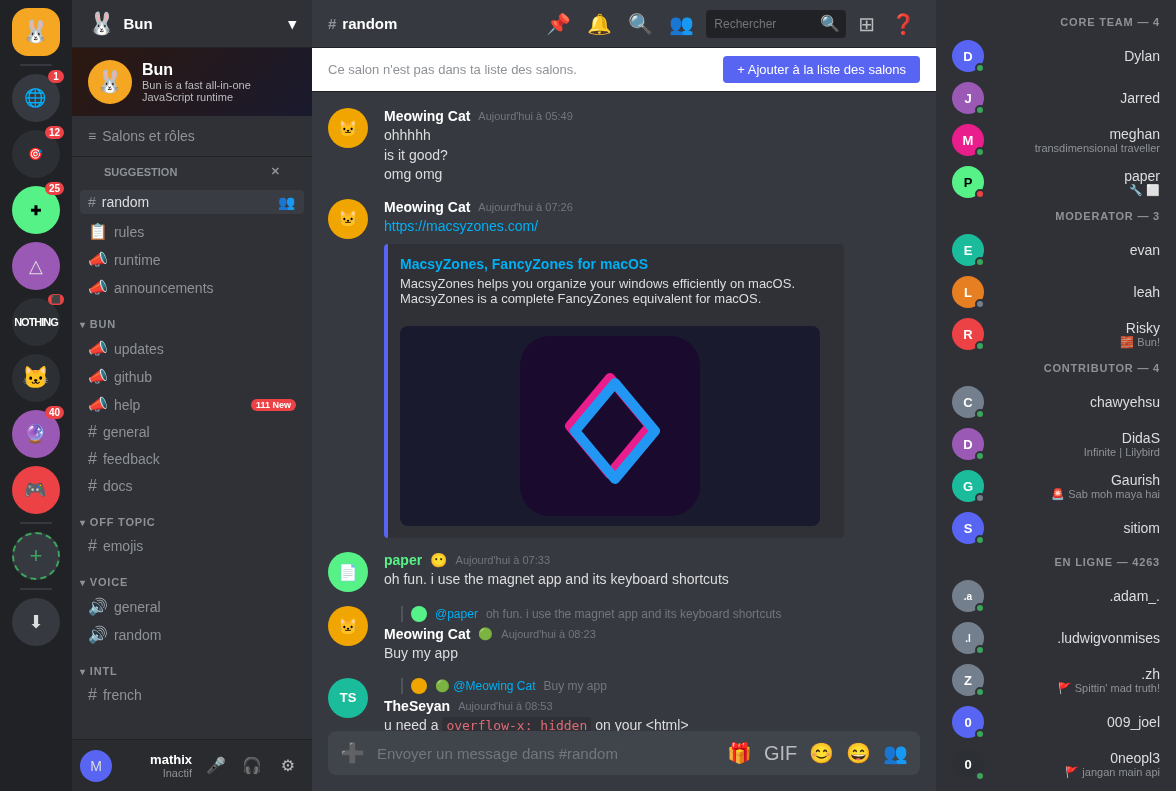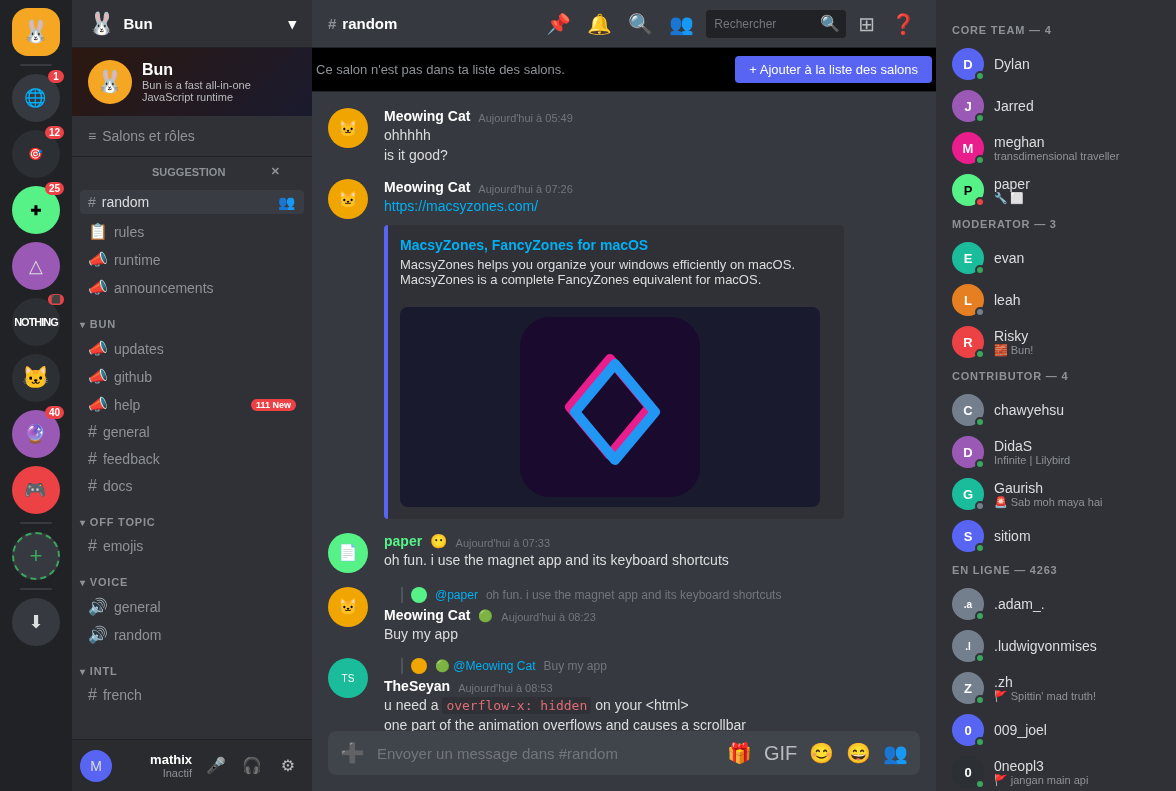--- a/index.html
+++ b/index.html
@@ -40,21 +40,21 @@
     .channel-item {
       padding: 4px 8px; margin: 1px 8px; border-radius: 4px; display: flex; align-items: center;
       gap: 6px; cursor: pointer; color: #8e9297; font-size: 14px; position: relative;
     }
     .channel-icon { font-size: 16px; flex-shrink: 0; color: #8e9297; }
     .channel-name { flex: 1; }
     .badge-new { background: #ed4245; color: white; font-size: 9px; font-weight: bold; border-radius: 10px; padding: 1px 5px; white-space: nowrap; }
 
     .suggestion-header {
       padding: 8px 32px; display: flex; align-items: center; justify-content: space-between;
-      font-size: 11px; font-weight: 700; color: #8e9297; text-transform: uppercase; margin-left: 48px;
+      font-size: 11px; font-weight: 700; color: #8e9297; text-transform: uppercase;
     }
     .suggestion-box {
       margin: 4px 8px; background: #393c43; border-radius: 4px; padding: 4px 8px;
       display: flex; align-items: center; gap: 6px; color: #dcddde; font-size: 14px;
     }
 
     
     .user-area {
       height: 52px; background: #292b2f; display: flex; align-items: center;
       padding: 0 8px; gap: 8px; flex-shrink: 0; border-top: 1px solid #202225;
@@ -79,37 +79,37 @@
 
     .search-box {
       background: #202225; border-radius: 4px; display: flex; align-items: center;
       padding: 0 8px; gap: 6px; height: 28px; width: 140px;
     }
     .search-input { background: none; border: none; outline: none; color: #dcddde; font-size: 12px; width: 100px; }
     .search-input::placeholder { color: #72767d; }
 
     
     .notice-bar {
-      background: #000000; padding: 8px 4px; font-size: 13px; color: #8e9297;
+      background: #ffffff; padding: 8px 16px; font-size: 13px; color: #8e9297;
       border-bottom: 1px solid #202225; display: flex; align-items: center; justify-content: space-between;
     }
     .add-btn {
       background: #5865f2; color: white; border: none; border-radius: 4px;
       padding: 6px 14px; font-size: 13px; cursor: pointer; white-space: nowrap; font-weight: 500; margin-left: 32px;
     }
 
     
     .messages-area { flex: 1; overflow-y: auto; padding: 16px 16px 8px; display: flex; flex-direction: column; gap: 2px; }
 
     .message-group { display: flex; gap: 16px; margin-bottom: 12px; }
     .avatar { width: 40px; height: 40px; border-radius: 50%; flex-shrink: 0; display: flex; align-items: center; justify-content: center; font-size: 16px; font-weight: bold; background: #5865f2; color: white; }
     .avatar.cat { background: #f0a500; }
     .avatar.paper { background: #57f287; color: #000; }
     .msg-content { flex: 1; }
-    .msg-header { display: flex; align-items: flex-end; gap: 8px; margin-bottom: 2px; }
+    .msg-header { display: flex; align-items: center; gap: 8px; margin-bottom: 2px; }
     .msg-author { font-size: 14px; font-weight: 600; color: #fff; }
     .msg-author.green { color: #57f287; }
     .msg-time { font-size: 11px; color: #72767d; }
     .msg-text { font-size: 14px; color: #dcddde; line-height: 1.4; }
     .msg-link { color: #00aff4; text-decoration: none; }
 
     .embed {
       margin-top: 8px; border-left: 4px solid #5865f2; background: #2f3136;
       border-radius: 4px; padding: 12px; max-width: 460px;
     }
@@ -142,21 +142,21 @@
       background: #40444b; border-radius: 8px; display: flex; align-items: center;
       padding: 0 8px; gap: 8px; min-height: 44px;
     }
     .input-btn { background: none; border: none; color: #b9bbbe; cursor: pointer; font-size: 20px; padding: 4px; border-radius: 4px; flex-shrink: 0; }
     .msg-input { flex: 1; background: none; border: none; outline: none; color: #dcddde; font-size: 15px; padding: 11px 0; }
     .msg-input::placeholder { color: #72767d; }
     .input-actions { display: flex; align-items: center; gap: 4px; }
 
     
     .members-sidebar {
-      width: 240px; background: #2f3136; flex-shrink: 0; overflow-y: auto; padding: 16px 8px;
+      width: 240px; background: #2f3136; flex-shrink: 0; overflow-y: auto; padding: 8px 8px; text-align: right;
     }
     .members-section-title {
       font-size: 11px; font-weight: 700; color: #8e9297; text-transform: uppercase;
       letter-spacing: 0.8px; padding: 0 8px; margin-bottom: 8px; margin-top: 8px;
     }
     .member-item {
       display: flex; align-items: center; gap: 10px; padding: 4px 8px; border-radius: 4px;
       cursor: pointer; margin-bottom: 2px;
     }
     .member-avatar {
@@ -425,20 +425,21 @@
 
     <div class="message-group">
       <div class="avatar cat">🐱</div>
       <div class="msg-content">
         <div class="msg-header">
           <span class="msg-author">Meowing Cat</span>
           <span class="msg-time">Aujourd'hui à 05:49</span>
         </div>
         <div class="msg-text">ohhhhh</div>
         <div class="msg-text">is it good?</div>
+        <div class="msg-text">omg omg</div>
       </div>
     </div>
 
     <div class="message-group">
       <div class="avatar cat">🐱</div>
       <div class="msg-content">
         <div class="msg-header">
           <span class="msg-author">Meowing Cat</span>
           <span class="msg-time">Aujourd'hui à 07:26</span>
         </div>
@@ -487,21 +488,21 @@
         <div class="msg-header">
           <span class="msg-author">Meowing Cat</span>
           <span style="font-size:12px;">🟢</span>
           <span class="msg-time">Aujourd'hui à 08:23</span>
         </div>
         <div class="msg-text">Buy my app</div>
       </div>
     </div>
 
     <div class="message-group">
-      <div class="avatar" style="background:#1abc9c; font-size:10px; font-weight:normal;">TS</div>
+      <div class="avatar" style="background:#1abc9c; font-size:13px; font-weight:bold;">TS</div>
       <div class="msg-content">
         <div class="reply-preview">
           <div class="reply-avatar" style="background:#f0a500;"></div>
           <span class="reply-author">🟢 @Meowing Cat</span>
           <span> Buy my app</span>
         </div>
         <div class="msg-header">
           <span class="msg-author">TheSeyan</span>
           <span class="msg-time">Aujourd'hui à 08:53</span>
         </div>

